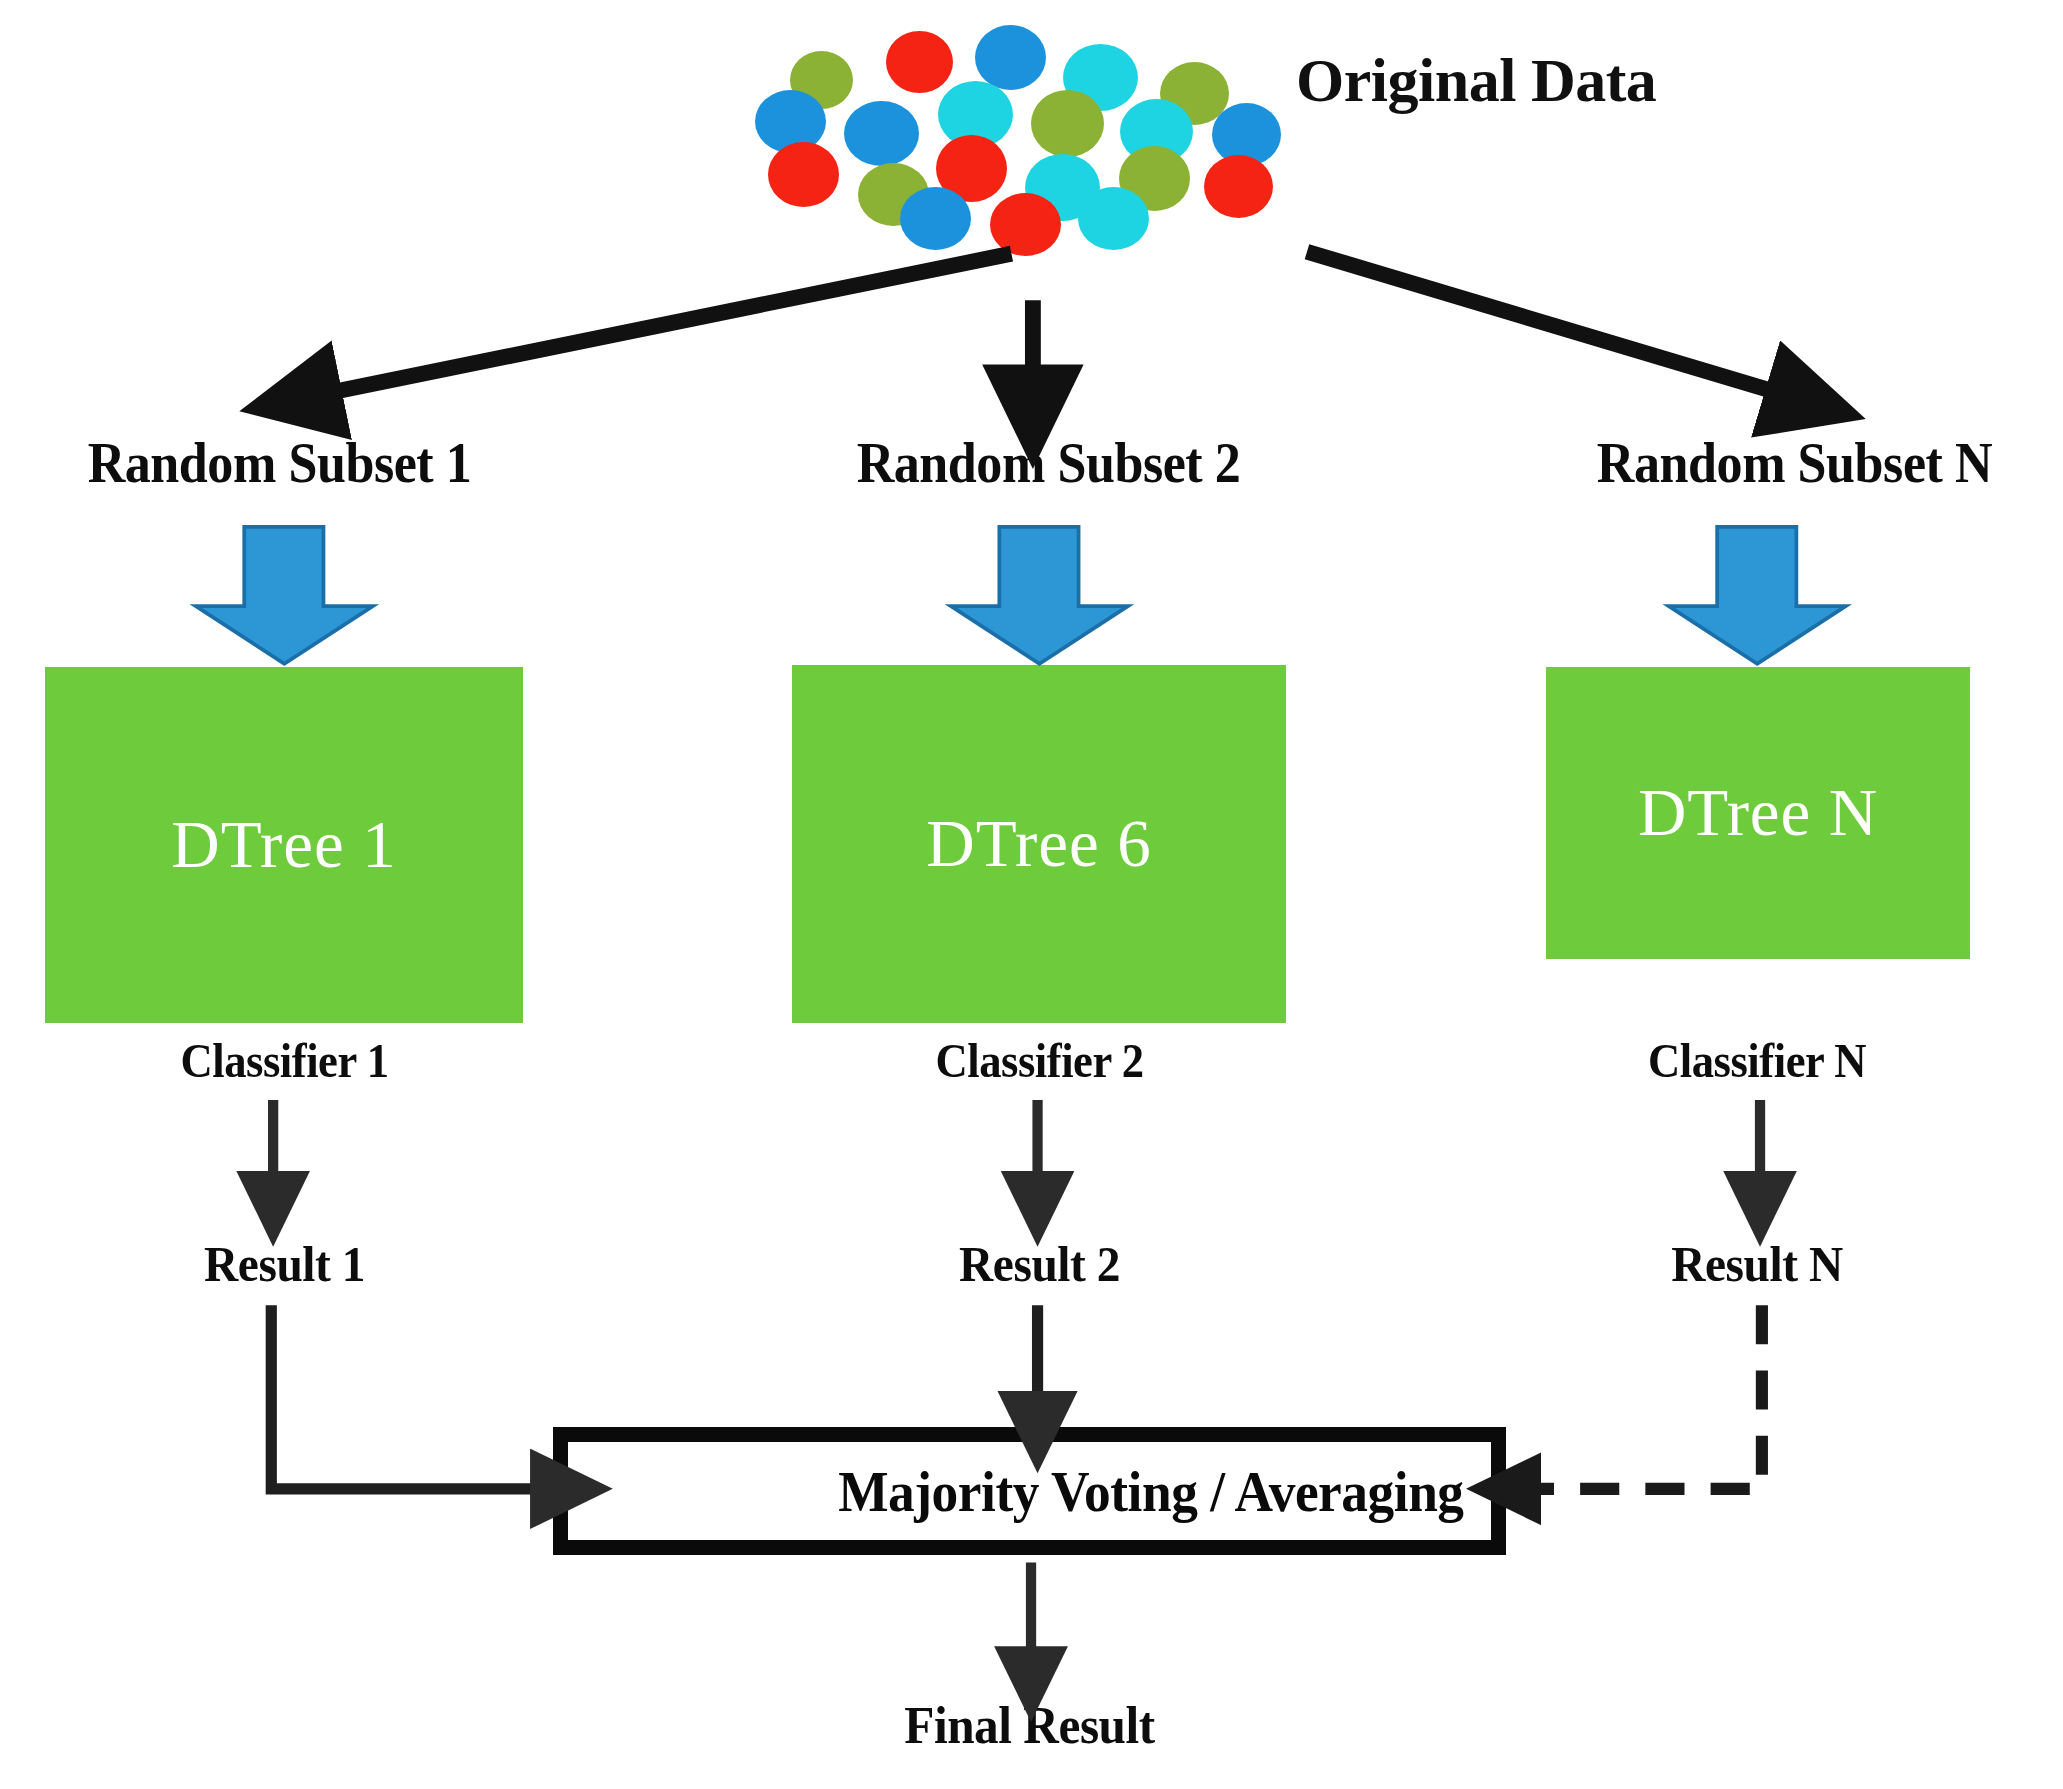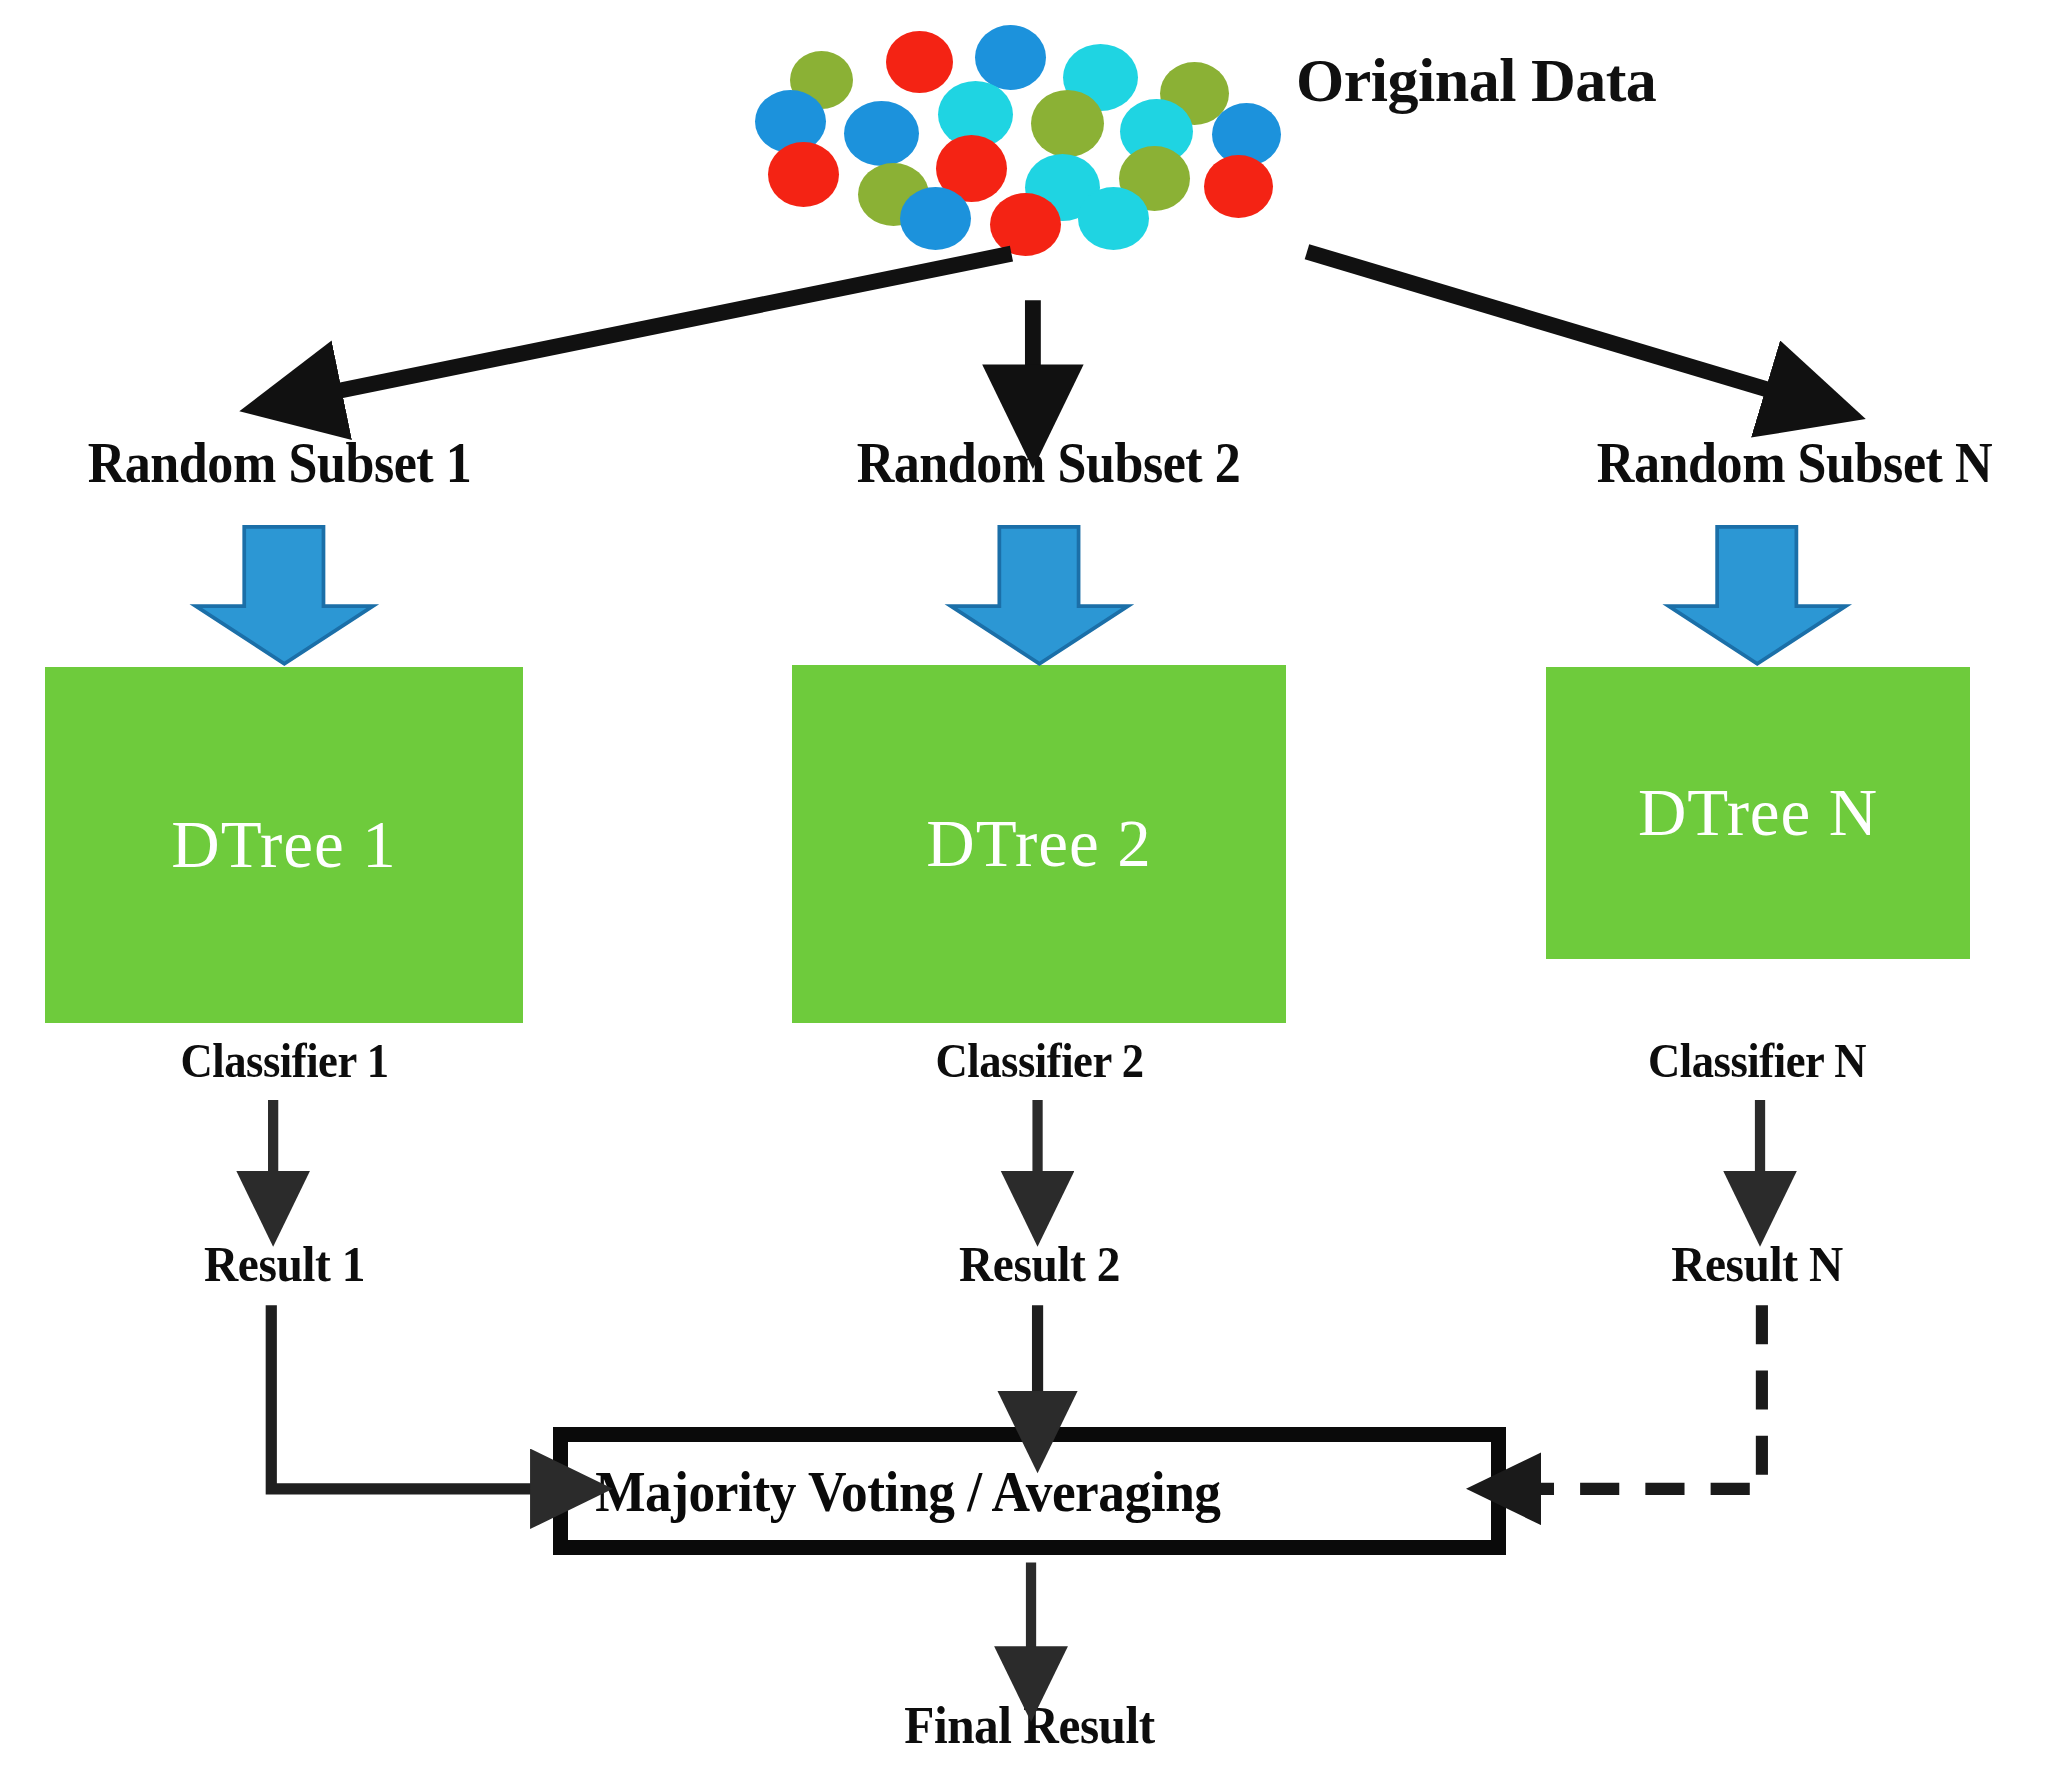--- a/index.html
+++ b/index.html
@@ -52,21 +52,21 @@
   
   #vote-box{
       position:absolute;left:553px;top:1427px;width:953px;height:128px;
       background:#ffffff;border:12px solid #0a0a0a;
       box-sizing:border-box;
       display:flex;align-items:center;justify-content:center;
   }
   #vote-inner{
       width:100%;height:100%;
       border:3.7px solid #0a0a0a;box-sizing:border-box;
-      display:flex;align-items:center;justify-content:flex-start;background:#fff;
+      display:flex;align-items:center;justify-content:flex-end;background:#fff;
   }
   #vote-text{
       font-family:"Liberation Serif","DejaVu Serif",serif;
       font-weight:bold;font-size:58px;color:#0a0a0a;
       white-space:nowrap;transform:scaleX(0.92);letter-spacing:-0.5px;
   }
 
   svg.overlay{position:absolute;left:0;top:0;width:2063px;height:1790px;pointer-events:none;}
 </style>
 </head>
@@ -100,21 +100,21 @@
   <div class="title-orig">Original Data</div>
 
   <div class="hdr-label subset-label" style="left:0px;top:431px;width:559px;">Random Subset 1</div>
   <div class="hdr-label subset-label" style="left:769px;top:431px;width:559px;">Random Subset 2</div>
   <div class="hdr-label subset-label" style="left:1515px;top:431px;width:559px;">Random Subset N</div>
 
   <div class="dtree-box" style="left:45px;top:667px;width:478px;height:356px;">
     <span class="dtree-text">DTree 1</span>
   </div>
   <div class="dtree-box" style="left:792px;top:665px;width:494px;height:358px;">
-    <span class="dtree-text">DTree 2</span>
+    <span class="dtree-text">DTree 6</span>
   </div>
   <div class="dtree-box" style="left:1546px;top:667px;width:424px;height:292px;">
     <span class="dtree-text">DTree N</span>
   </div>
 
   <div class="hdr-label classifier-label" style="left:33px;top:1033px;width:503px;">Classifier 1</div>
   <div class="hdr-label classifier-label" style="left:788px;top:1033px;width:503px;">Classifier 2</div>
   <div class="hdr-label classifier-label" style="left:1538px;top:1033px;width:438px;">Classifier N</div>
 
   <div class="hdr-label result-label" style="left:33px;top:1235px;width:503px;">Result 1</div>

